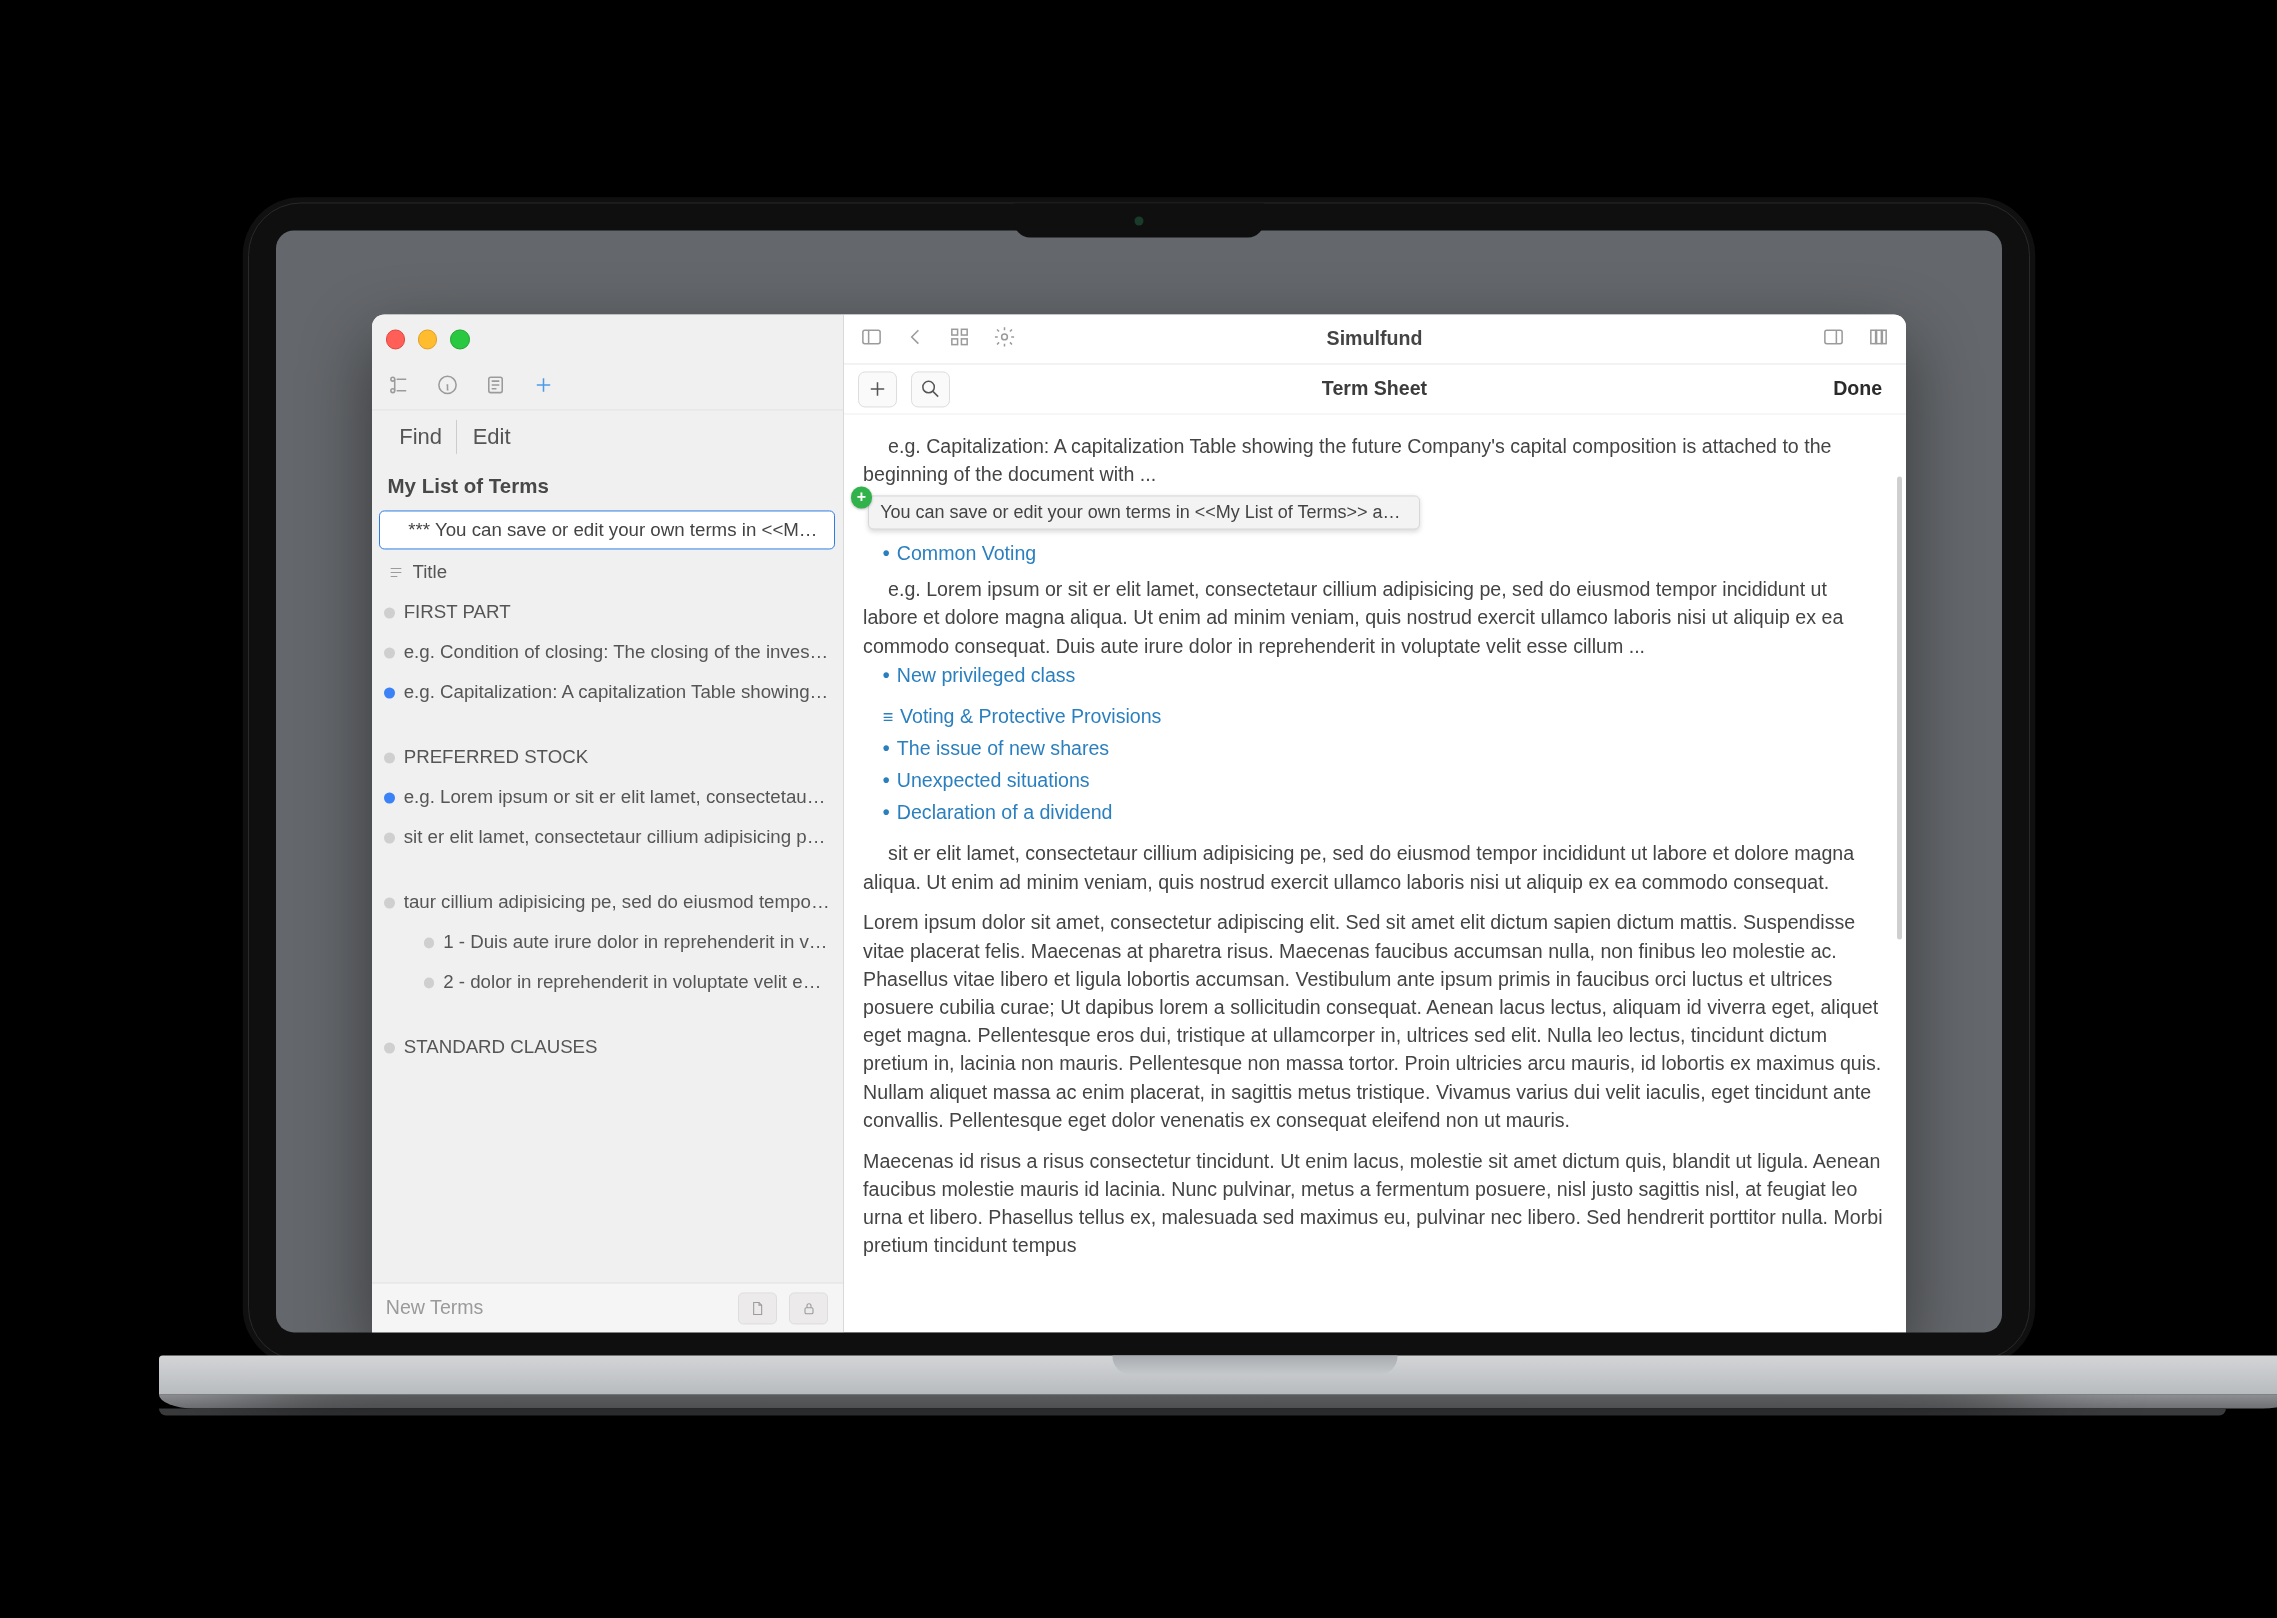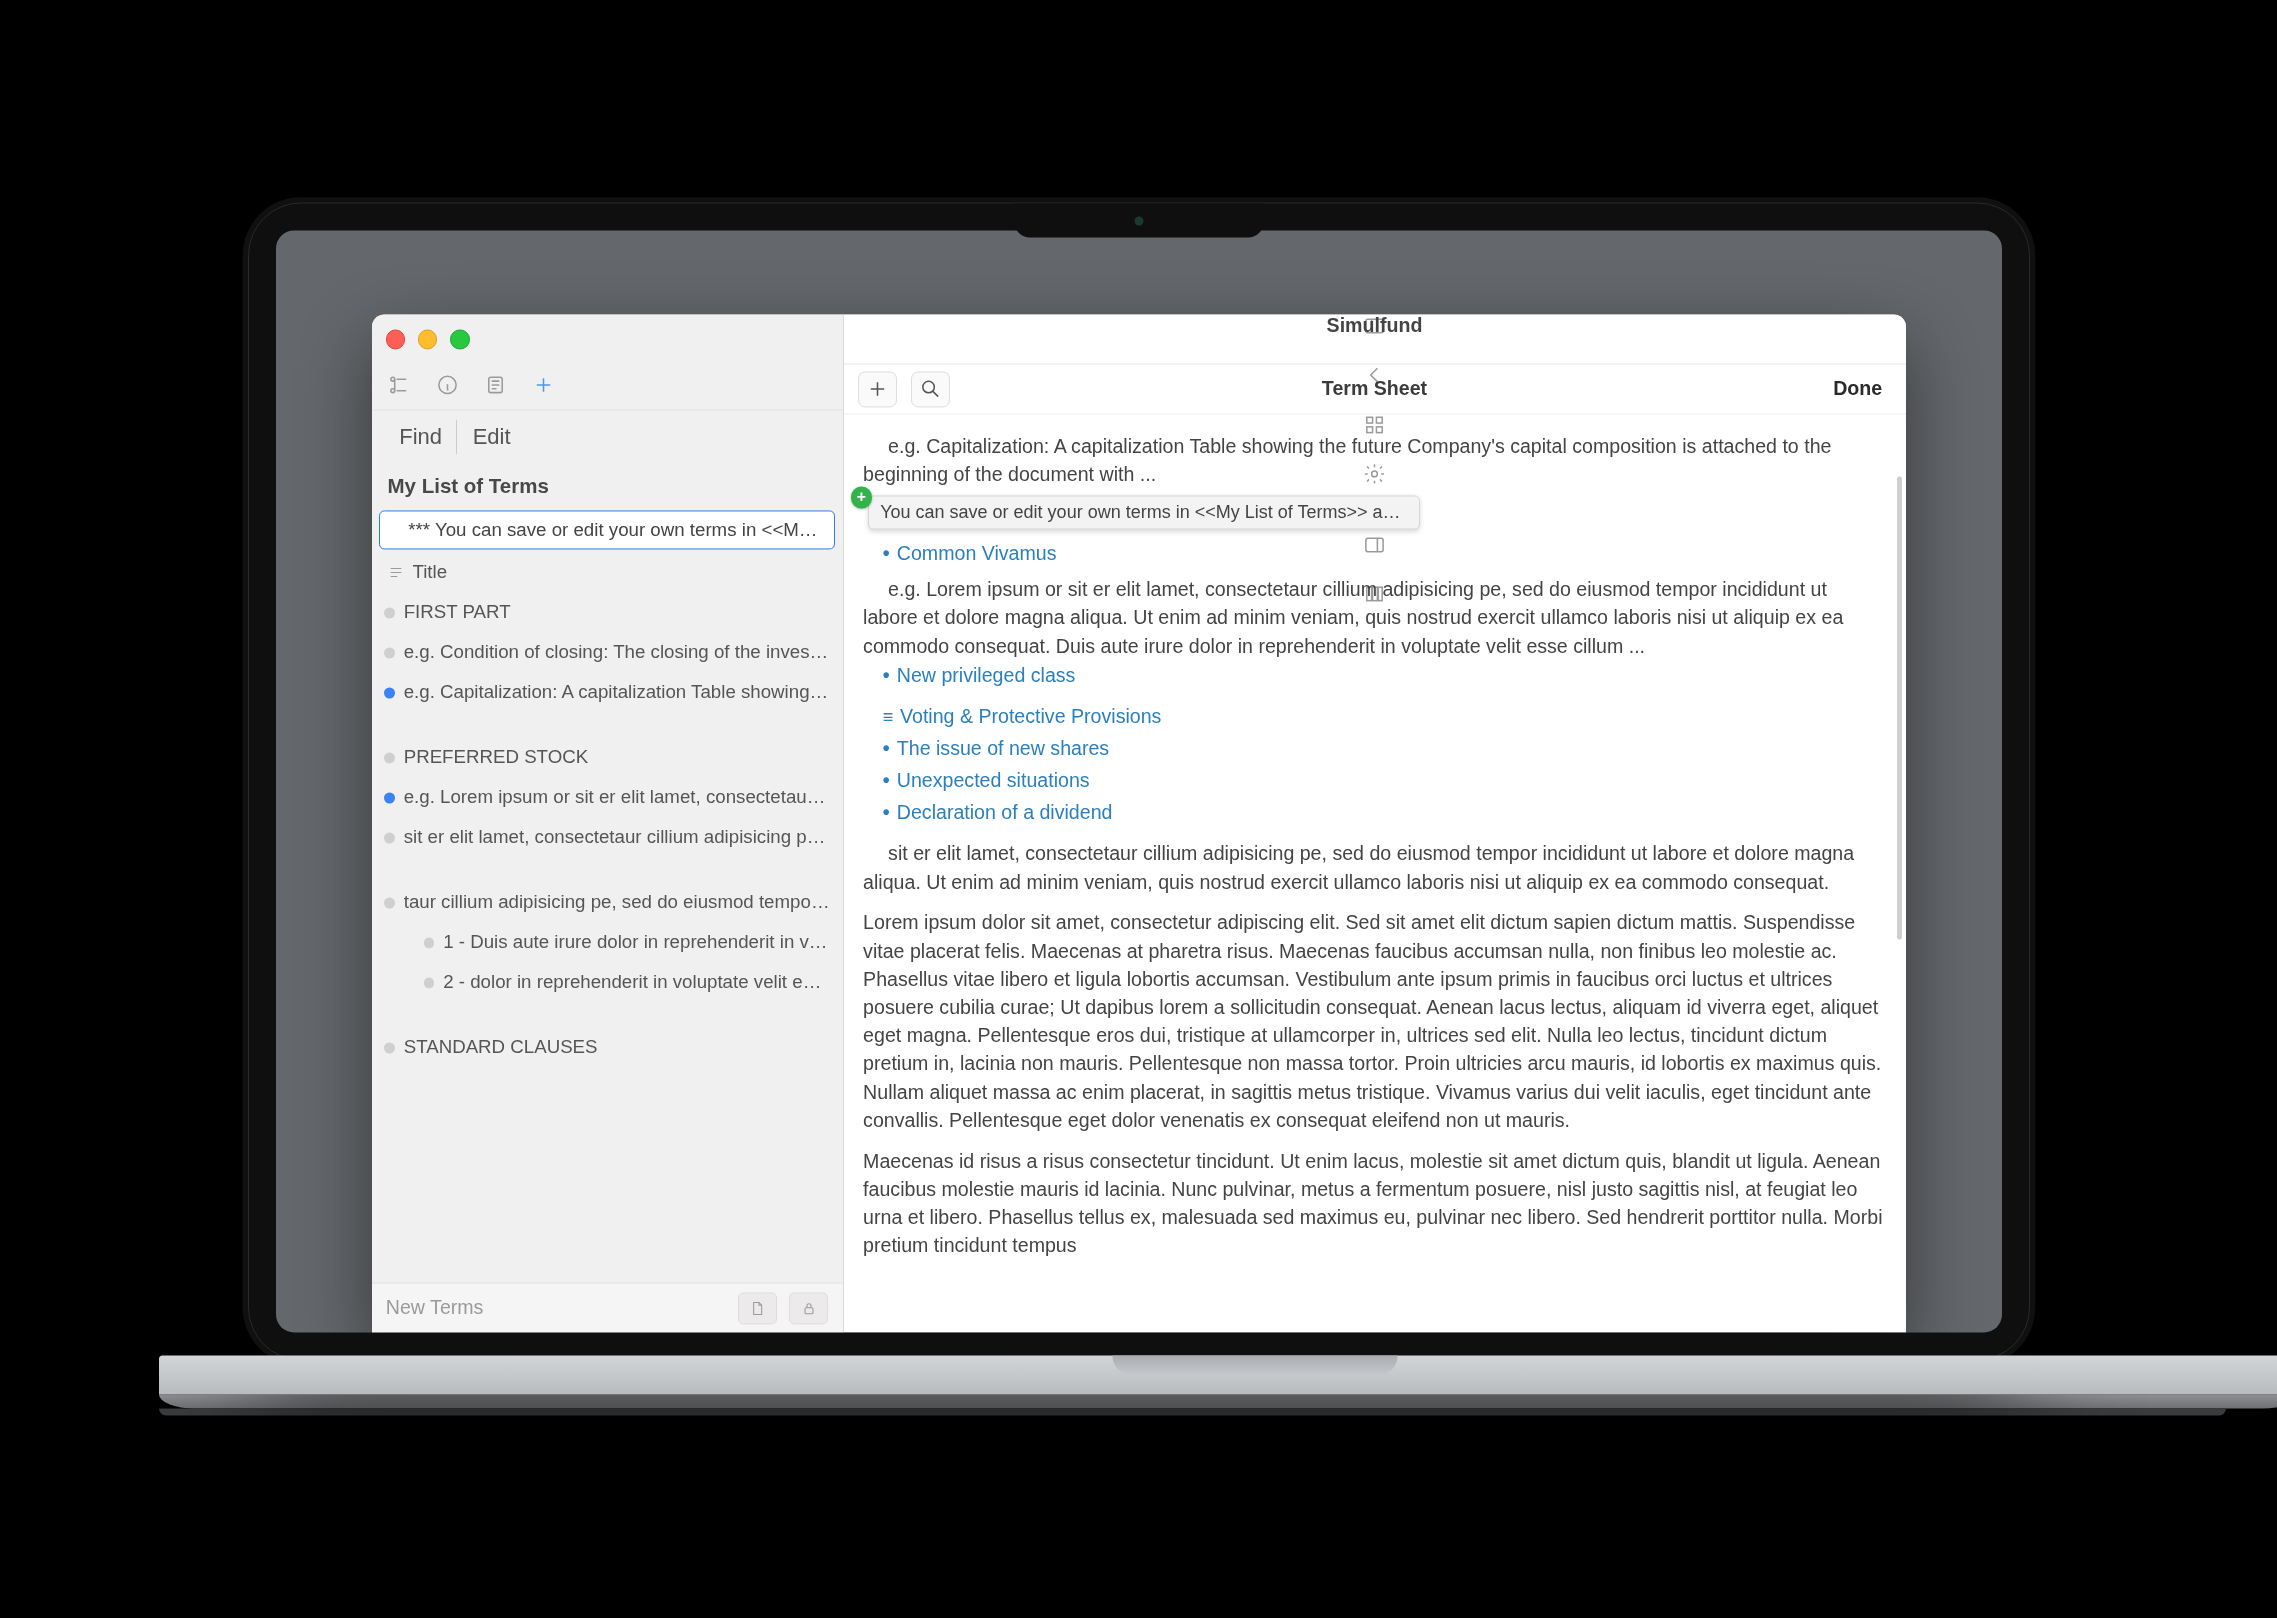--- a/index.html
+++ b/index.html
@@ -201,21 +201,20 @@
     flex-direction: column;
     background: #fff;
   }
   .rp-toolbar {
     height: 50px;
     display: flex;
     align-items: center;
     padding: 0 16px;
     gap: 21.4px;
     border-bottom: 0.9px solid #e6e6e6;
-    flex-direction: column;
   }
   .rp-title { position: absolute; left: 50%; transform: translateX(-50%); font-weight: 600; color: #444; }
   .rp-toolbar .spacer-flex { flex: 1; }
 
   .rp-subbar {
     height: 50px;
     display: flex;
     align-items: center;
     padding: 0 14.3px;
     gap: 14.3px;
@@ -497,21 +496,21 @@
           <div class="document">
             <div class="scroll-hint"></div>
 
             <div class="body-text indent">e.g. Capitalization: A capitalization Table showing the future Company's capital composition is attached to the beginning of the document with ...</div>
 
             <div class="drag-row">
               <div class="drag-badge">+</div>
               <div class="drag-box">You can save or edit your own terms in &lt;&lt;My List of Terms&gt;&gt; and insert them i...</div>
             </div>
 
-            <div class="doc-line indent-b"><span class="link term-bullet">Common Vivamus</span></div>
+            <div class="doc-line indent-b"><span class="link term-bullet">Common Voting</span></div>
             <div class="body-text indent">e.g. Lorem ipsum or sit er elit lamet, consectetaur cillium adipisicing pe, sed do eiusmod tempor incididunt ut labore et dolore magna aliqua. Ut enim ad minim veniam, quis nostrud exercit ullamco laboris nisi ut aliquip ex ea commodo consequat. Duis aute irure dolor in reprehenderit in voluptate velit esse cillum ...</div>
 
             <div class="doc-line indent-b"><span class="link term-bullet">New privileged class</span></div>
             <div class="doc-line indent-b" style="margin-top:9px"><span class="link section-icon">Voting &amp; Protective Provisions</span></div>
             <div class="doc-line indent-b"><span class="link term-bullet">The issue of new shares</span></div>
             <div class="doc-line indent-b"><span class="link term-bullet">Unexpected situations</span></div>
             <div class="doc-line indent-b"><span class="link term-bullet">Declaration of a dividend</span></div>
 
             <div class="body-text indent" style="margin-top:10.7px">sit er elit lamet, consectetaur cillium adipisicing pe, sed do eiusmod tempor incididunt ut labore et dolore magna aliqua. Ut enim ad minim veniam, quis nostrud exercit ullamco laboris nisi ut aliquip ex ea commodo consequat.</div>
             <div class="body-text para">Lorem ipsum dolor sit amet, consectetur adipiscing elit. Sed sit amet elit dictum sapien dictum mattis. Suspendisse vitae placerat felis. Maecenas at pharetra risus. Maecenas faucibus accumsan nulla, non finibus leo molestie ac. Phasellus vitae libero et ligula lobortis accumsan. Vestibulum ante ipsum primis in faucibus orci luctus et ultrices posuere cubilia curae; Ut dapibus lorem a sollicitudin consequat. Aenean lacus lectus, aliquam id viverra eget, aliquet eget magna. Pellentesque eros dui, tristique at ullamcorper in, ultrices sed elit. Nulla leo lectus, tincidunt dictum pretium in, lacinia non mauris. Pellentesque non massa tortor. Proin ultricies arcu mauris, id lobortis ex maximus quis. Nullam aliquet massa ac enim placerat, in sagittis metus tristique. Vivamus varius dui velit iaculis, eget tincidunt ante convallis. Pellentesque eget dolor venenatis ex consequat eleifend non ut mauris.</div>

